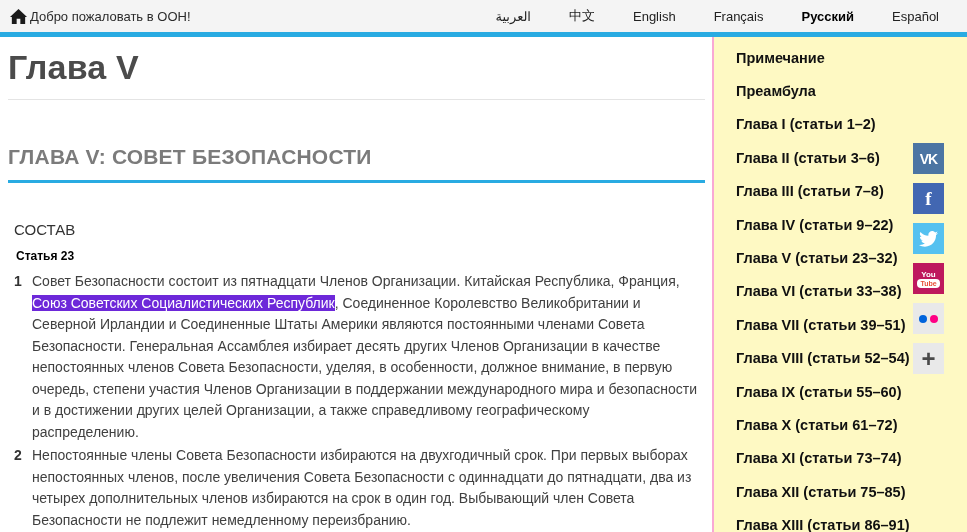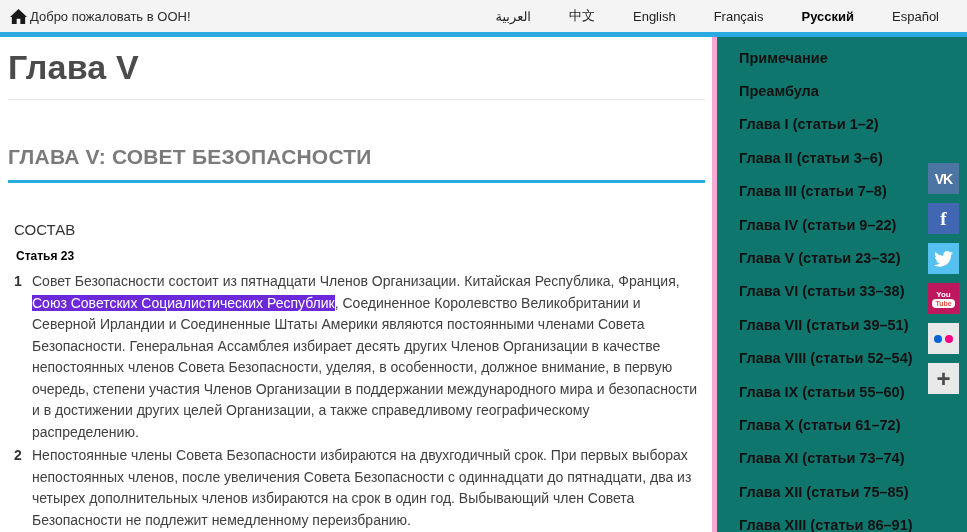--- a/index.html
+++ b/index.html
@@ -57,32 +57,32 @@
     line-height:21.5px;
   }
   .ptext {
     width:668px; font-size:14px; color:#404040; line-height:21.5px;
   }
   .hl { background:#6d28d9; color:#ffffff; }
 
   
   .sidebar {
     position:absolute; top:37px; left:712px; right:0; bottom:0;
-    border-left:5px solid #f9a8d4; padding-top:4px; background:#0f766e;
+    border-left:2px solid #f9a8d4; padding-top:4px; background:#fef9c3;
   }
   .side-item {
     height:33.4px; display:flex; align-items:center; padding-left:22px;
     font-size:14.5px; font-weight:bold; color:#111; cursor:pointer;
     white-space:nowrap;
   }
 
   
   .social {
-    position:absolute; top:143px; right:8px; width:31px; z-index:10;
-    display:flex; flex-direction:column; gap:9px;margin-top:20px;
+    position:absolute; top:143px; right:23px; width:31px; z-index:10;
+    display:flex; flex-direction:column; gap:9px;
   }
   .sicon {
     width:31px; height:31px; display:flex; flex-direction:column;
     align-items:center; justify-content:center; cursor:pointer;
     font-weight:bold; color:#fff; user-select:none;
   }
   .sicon.vk     { font-size:14px; letter-spacing:-1px; }
   .sicon.fb     { font-size:19px; font-family:"Liberation Serif", serif; }
   .sicon.yt .yt-you  { font-size:8px; line-height:9px; }
   .sicon.yt .yt-tube {

